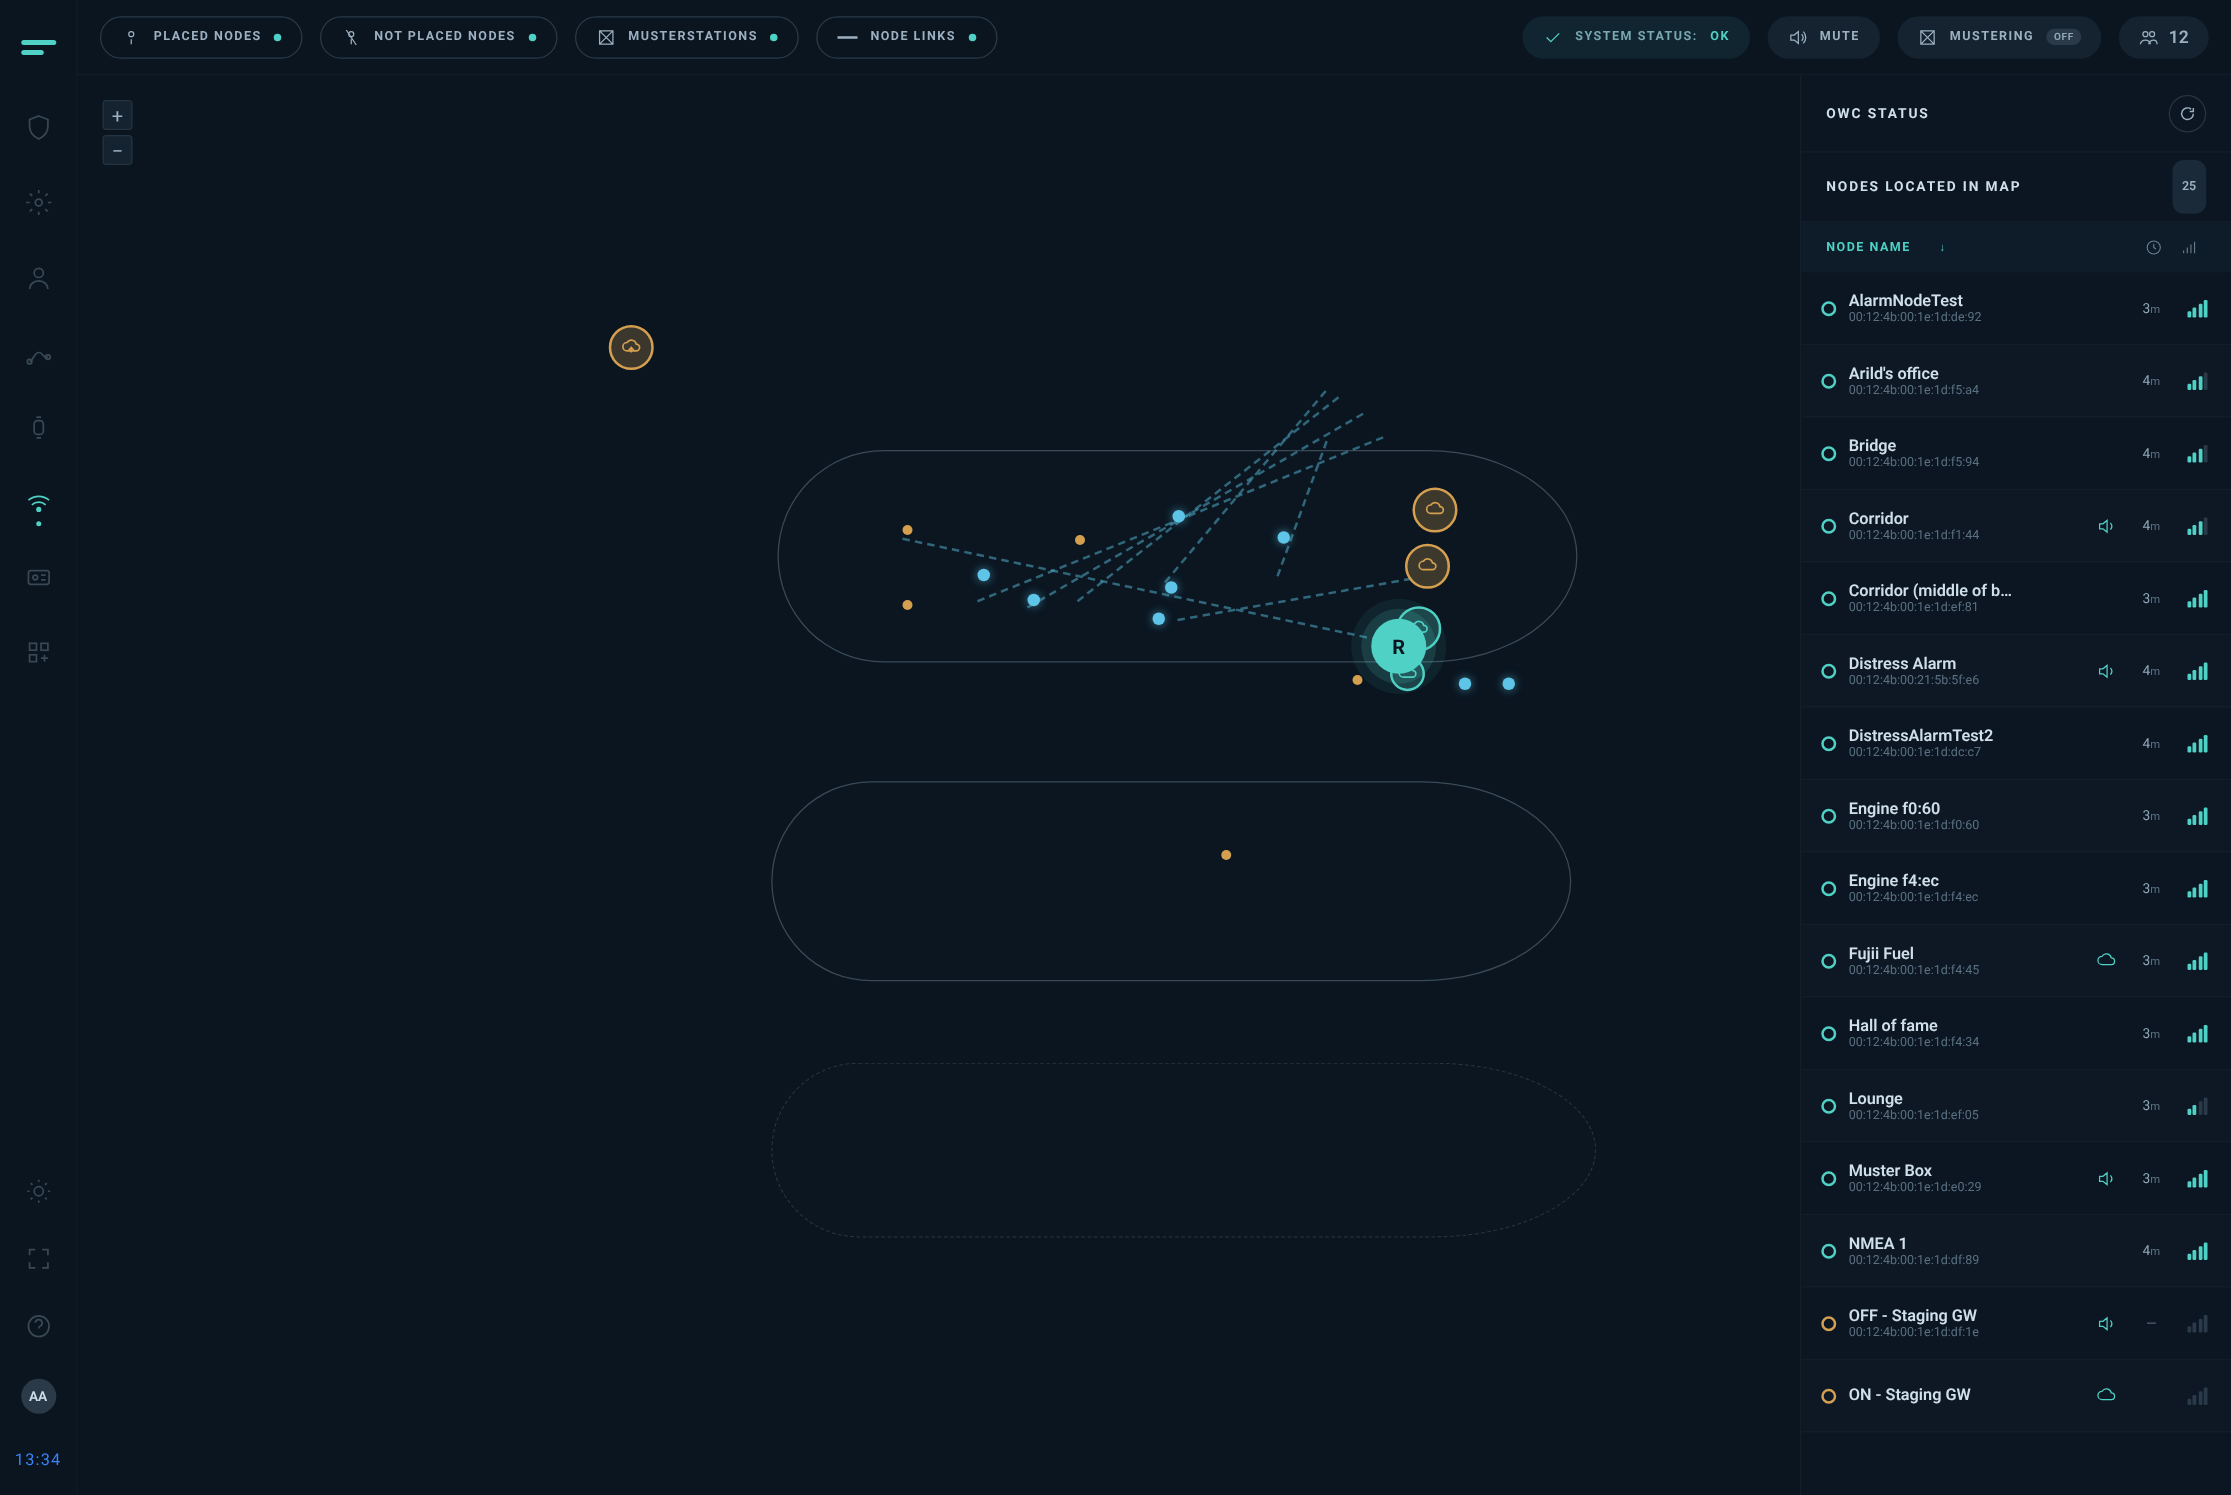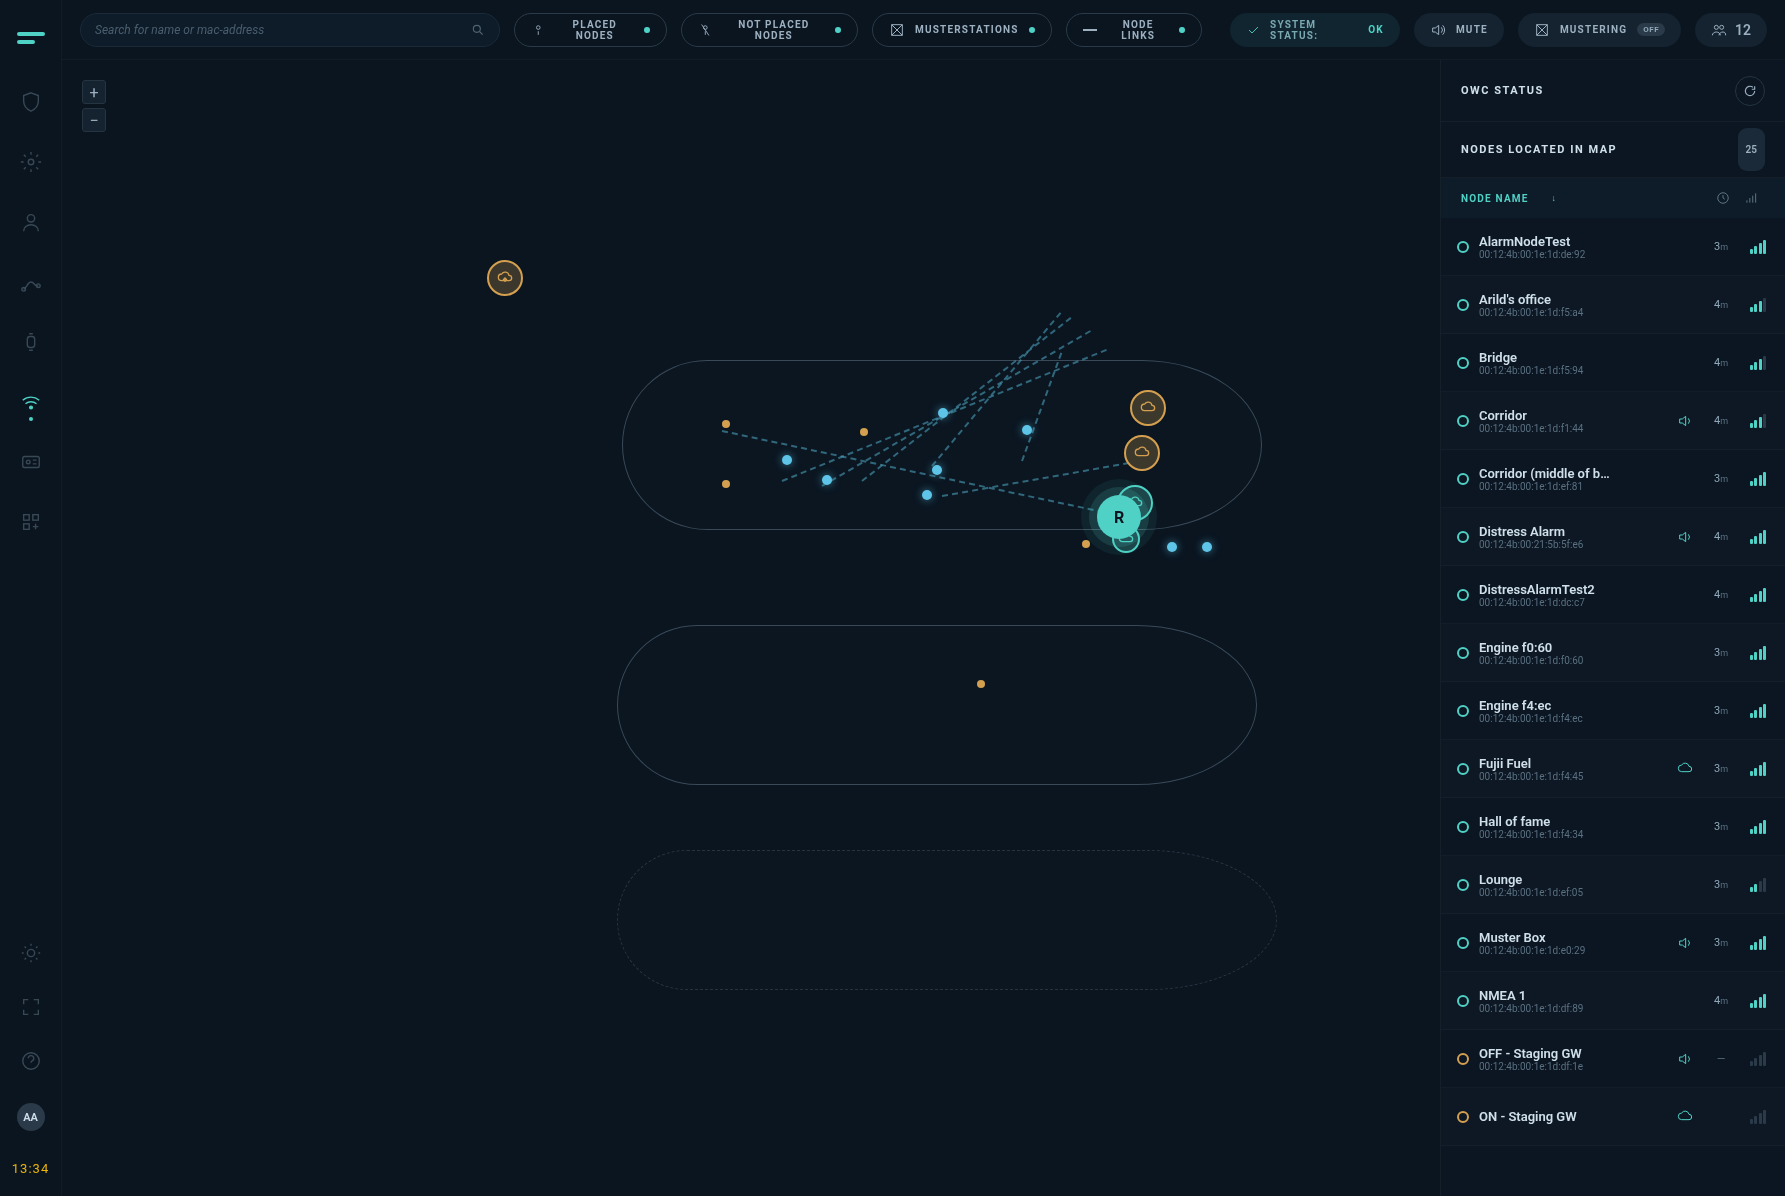--- a/index.html
+++ b/index.html
@@ -14,21 +14,21 @@
 .logo::before { width: 28px; height: 4px; top: 0; left: 0; }
 .logo::after { width: 18px; height: 4px; top: 8px; left: 0; }
 .sidebar-icons { display: flex; flex-direction: column; gap: 36px; align-items: center; flex: 1; }
 .sidebar-icon { width: 24px; height: 24px; opacity: 0.35; display: flex; align-items: center; justify-content: center; cursor: pointer; }
 .sidebar-icon svg { width: 22px; height: 22px; stroke: #8fa8b8; fill: none; stroke-width: 1.5; }
 .sidebar-icon.active { opacity: 1; }
 .sidebar-icon.active svg { stroke: #4fd1c5; }
 .sidebar-icon.active.dot::after { content: ""; width: 4px; height: 4px; background: #4fd1c5; border-radius: 50%; position: absolute; margin-top: 34px; }
 .sidebar-bottom { display: flex; flex-direction: column; align-items: center; gap: 30px; padding-bottom: 20px; }
 .avatar { width: 28px; height: 28px; border-radius: 50%; background: #2a3a48; color: #cfe0eb; font-size: 11px; font-weight: 600; display: flex; align-items: center; justify-content: center; }
-.clock { font-size: 13px; color: #eab308; letter-spacing: 1px; }
+.clock { font-size: 13px; color: #3b82f6; letter-spacing: 1px; }
 
 
 .main { flex: 1; display: flex; flex-direction: column; }
 
 
 .topbar { height: 60px; display: flex; align-items: center; padding: 0 18px; gap: 14px; border-bottom: 1px solid rgba(255,255,255,0.03); }
 .search { flex: 0 0 420px; height: 34px; background: #0e1b28; border: 1px solid #1a2a38; border-radius: 17px; display: flex; align-items: center; padding: 0 14px; gap: 10px; }
 .search input { flex: 1; background: transparent; border: none; outline: none; color: #b0c4d4; font-size: 12px; font-style: italic; }
 .search input::placeholder { color: #4a5e6e; }
 .search-icon { width: 14px; height: 14px; opacity: 0.5; }
@@ -192,27 +192,20 @@
           </svg>
         </div>
       <div class="avatar">AA</div>
       <div class="clock">13:34</div>
     </div>
   </div>
 
   <div class="main">
 
     <div class="topbar">
-      <div class="search">
-        <input placeholder="Search for name or mac-address" style="">
-        <svg class="search-icon" viewBox="0 0 24 24" fill="none" stroke="#8fa8b8" stroke-width="2">
-            <circle cx="10" cy="10" r="6"></circle>
-            <path d="M20 20l-5-5"></path>
-          </svg>
-      </div>
       <button class="pill">
         <svg viewBox="0 0 24 24">
             <circle cx="12" cy="8" r="3"></circle>
             <path d="M12 14v6"></path>
           </svg>
         <span>PLACED NODES</span>
           <span class="dot"></span>
       </button>
       <button class="pill">
         <svg viewBox="0 0 24 24">

